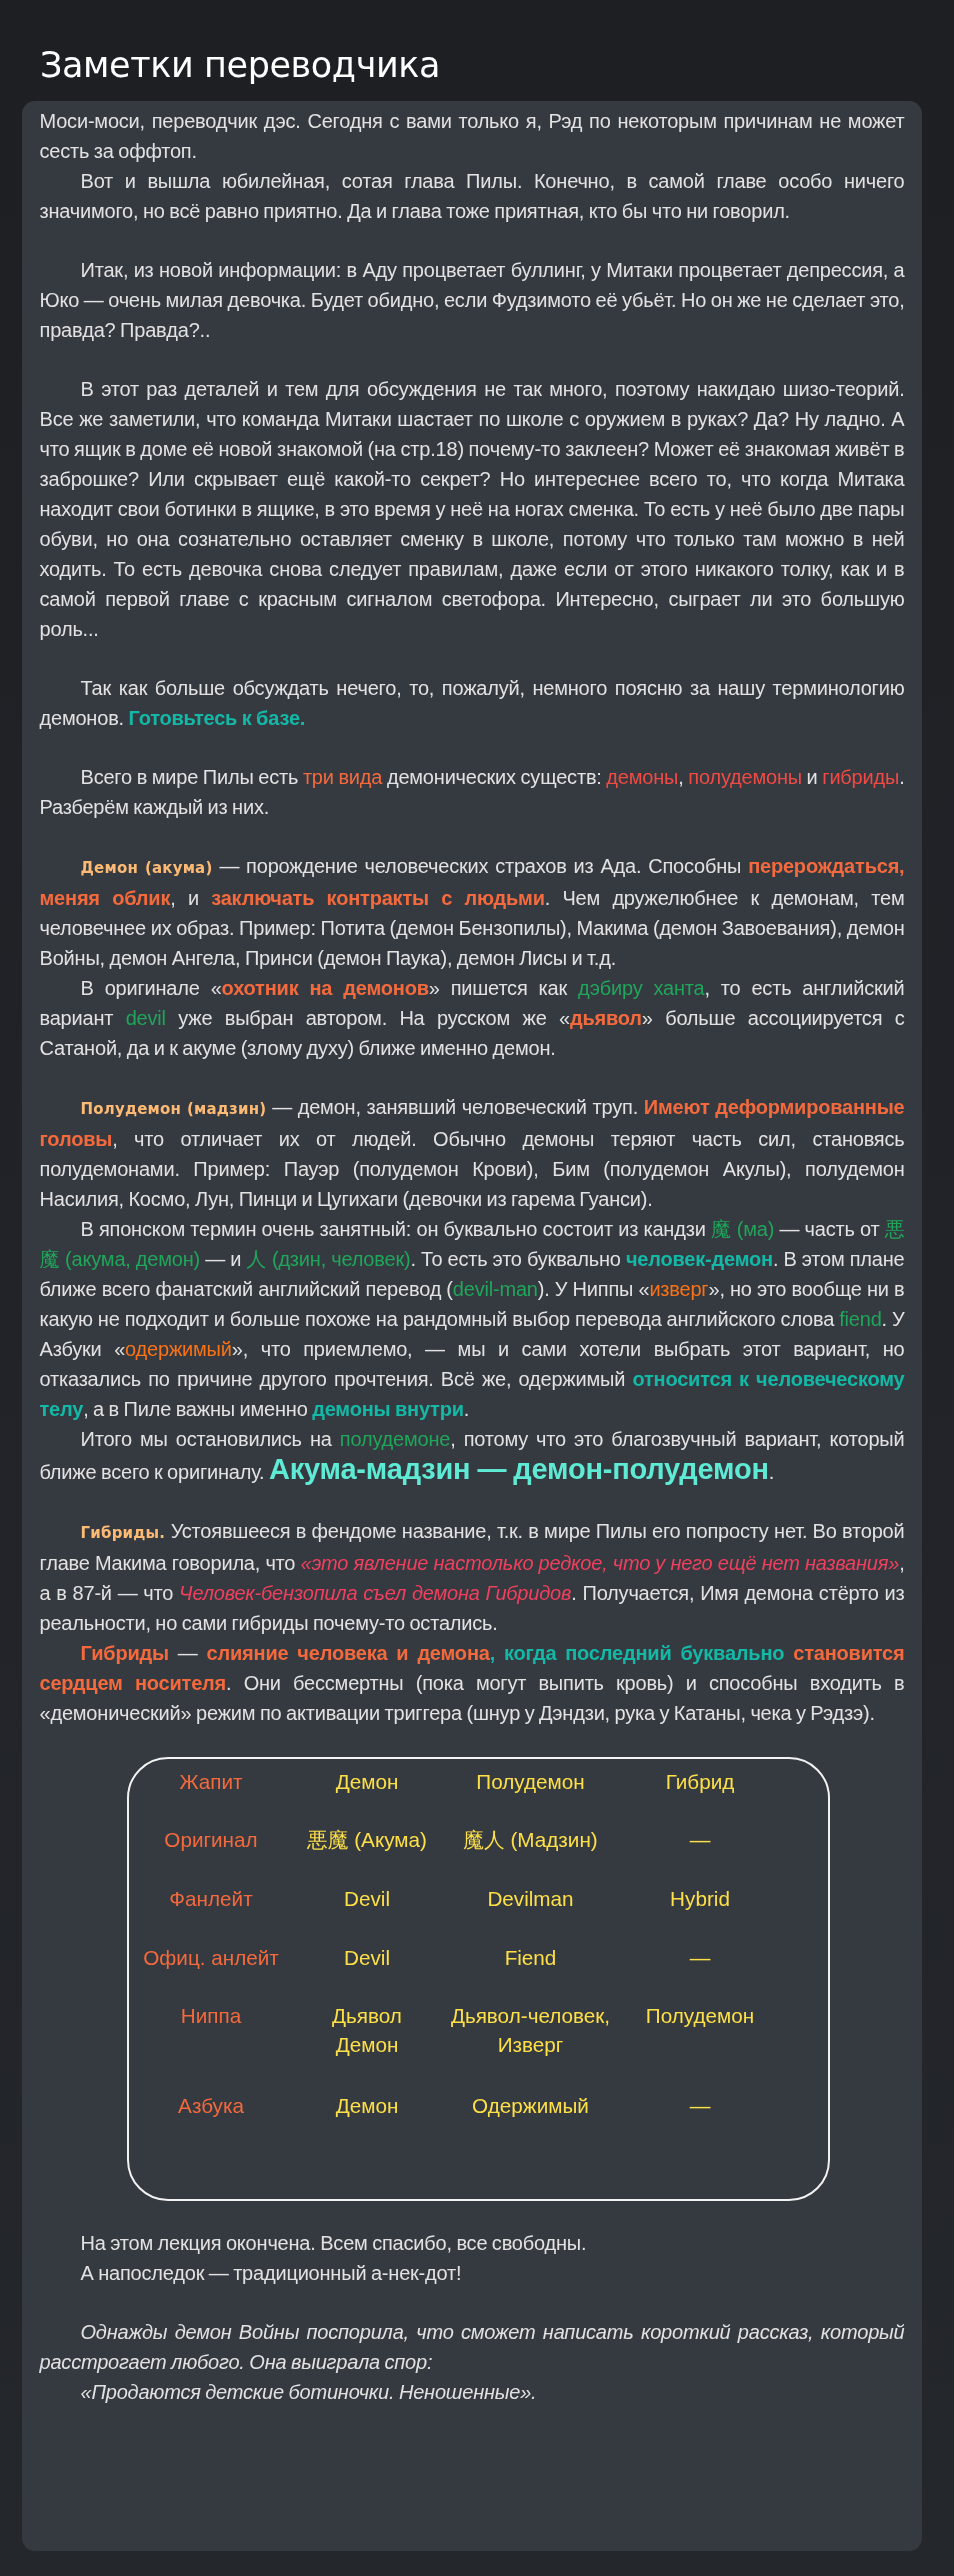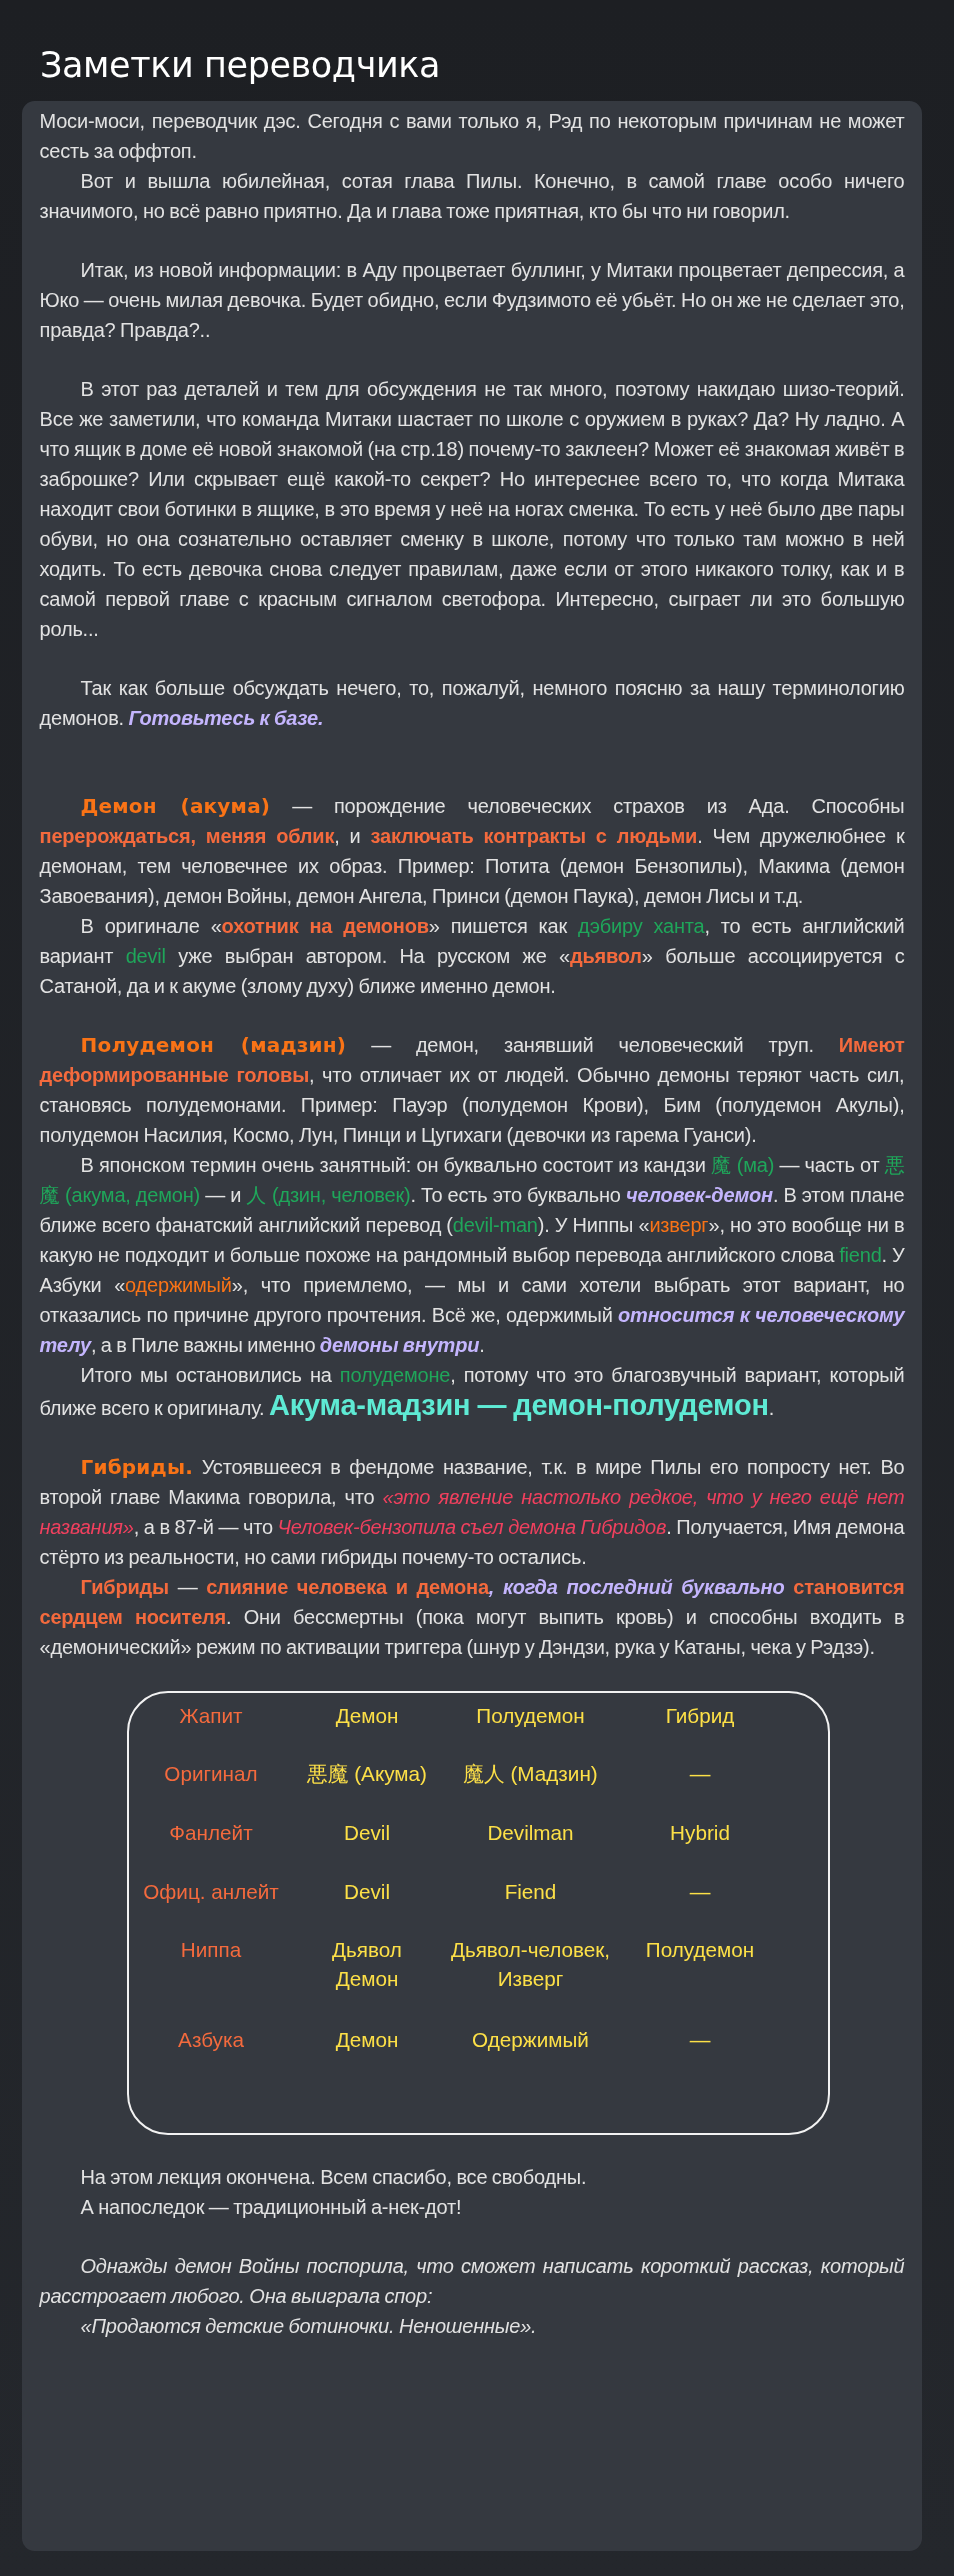--- a/index.html
+++ b/index.html
@@ -23,23 +23,23 @@
   .p {
     font-size:20px; line-height:30px; margin:0; text-align:justify;
     color:#e2e2e2; letter-spacing:-0.2px; word-spacing:-0.8px;
   }
   .p.indent { text-indent:41px; }
   .gap { height:29px; }
   .orange { color:#f46a3d; }
   .red { color:#f04a45; }
   .green { color:#1fa65a; }
   .yellow { color:#f97316; }
-  .b { font-weight:bold; color:#c4b5fd;font-style:italic; }
+  .b { font-weight:bold; color:#14b8a6; }
   .ob { font-weight:bold; color:#f46a3d; }
-  .heavy { font-weight:900; color:#f97316; font-family:"DejaVu Sans", sans-serif; font-size:20px; letter-spacing:0.2px; }
+  .heavy { font-weight:900; color:#fdba74; font-family:"DejaVu Sans", sans-serif; font-size:15px; letter-spacing:0.2px; }
   .gb { font-weight:bold; color:#5eead4; font-size:29px; }
   .pi { font-style:italic; color:#f0405e; }
   .i { font-style:italic;margin-top:7px; }
 
   .table-box {
     position:relative; margin:29px 0 0 87px; width:703px; height:444px;
     border:2.4px solid #f2f2f2; border-radius:41px; box-sizing:border-box;
   }
   .trow { position:absolute; left:0; width:100%; display:flex; }
   .tcell { text-align:center; font-size:20.7px; line-height:29px; color:#fde047; }
@@ -58,20 +58,21 @@
   <div id="body-paragraphs">
       <p class="p"><span>Моси-моси, переводчик дэс. Сегодня с вами только я, Рэд по некоторым причинам не может сесть за оффтоп.</span></p>
       <p class="p indent"><span>Вот и вышла юбилейная, сотая глава Пилы. Конечно, в самой главе особо ничего значимого, но всё равно приятно. Да и глава тоже приятная, кто бы что ни говорил.</span></p>
       <div class="gap"></div>
       <p class="p indent"><span>Итак, из новой информации: в Аду процветает буллинг, у Митаки процветает депрессия, а Юко — очень милая девочка. Будет обидно, если Фудзимото её убьёт. Но он же не сделает это, правда? Правда?..</span></p>
       <div class="gap"></div>
       <p class="p indent"><span>В этот раз деталей и тем для обсуждения не так много, поэтому накидаю шизо-теорий. Все же заметили, что команда Митаки шастает по школе с оружием в руках? Да? Ну ладно. А что ящик в доме её новой знакомой (на стр.18) почему-то заклеен? Может её знакомая живёт в заброшке? Или скрывает ещё какой-то секрет? Но интереснее всего то, что когда Митака находит свои ботинки в ящике, в это время у неё на ногах сменка. То есть у неё было две пары обуви, но она сознательно оставляет сменку в школе, потому что только там можно в ней ходить. То есть девочка снова следует правилам, даже если от этого никакого толку, как и в самой первой главе с красным сигналом светофора. Интересно, сыграет ли это большую роль...</span></p>
       <div class="gap"></div>
       <p class="p indent"><span>Так как больше обсуждать нечего, то, пожалуй, немного поясню за нашу терминологию демонов. </span><span class="b">Готовьтесь к базе.</span></p>
       <div class="gap"></div>
+      <p class="p indent"><span>Всего в мире Пилы есть </span><span class="orange">три вида</span><span> демонических существ: </span><span class="red">демоны</span><span>, </span><span class="red">полудемоны</span><span> и </span><span class="red">гибриды</span><span>. Разберём каждый из них.</span></p>
       <div class="gap"></div>
       <p class="p indent"><span class="heavy">Демон (акума)</span><span> — порождение человеческих страхов из Ада. Способны </span><span class="ob">перерождаться, меняя облик</span><span>, и </span><span class="ob">заключать контракты с людьми</span><span>. Чем дружелюбнее к демонам, тем человечнее их образ. Пример: Потита (демон Бензопилы), Макима (демон Завоевания), демон Войны, демон Ангела, Принси (демон Паука), демон Лисы и т.д.</span></p>
       <p class="p indent"><span>В оригинале «</span><span class="ob">охотник на демонов</span><span>» пишется как </span><span class="green">дэбиру ханта</span><span>, то есть английский вариант </span><span class="green">devil</span><span> уже выбран автором. На русском же «</span><span class="ob">дьявол</span><span>» больше ассоциируется с Сатаной, да и к акуме (злому духу) ближе именно демон.</span></p>
       <div class="gap"></div>
       <p class="p indent"><span class="heavy">Полудемон (мадзин)</span><span> — демон, занявший человеческий труп. </span><span class="ob">Имеют деформированные головы</span><span>, что отличает их от людей. Обычно демоны теряют часть сил, становясь полудемонами. Пример: Пауэр (полудемон Крови), Бим (полудемон Акулы), полудемон Насилия, Космо, Лун, Пинци и Цугихаги (девочки из гарема Гуанси).</span></p>
       <p class="p indent"><span>В японском термин очень занятный: он буквально состоит из кандзи </span><span class="green">魔 (ма)</span><span> — часть от </span><span class="green">悪魔 (акума, демон)</span><span> — и </span><span class="green">人 (дзин, человек)</span><span>. То есть это буквально </span><span class="b">человек-демон</span><span>. В этом плане ближе всего фанатский английский перевод (</span><span class="green">devil-man</span><span>). У Ниппы «</span><span class="yellow">изверг</span><span>», но это вообще ни в какую не подходит и больше похоже на рандомный выбор перевода английского слова </span><span class="green">fiend</span><span>. У Азбуки «</span><span class="yellow">одержимый</span><span>», что приемлемо, — мы и сами хотели выбрать этот вариант, но отказались по причине другого прочтения. Всё же, одержимый </span><span class="b">относится к человеческому телу</span><span>, а в Пиле важны именно </span><span class="b">демоны внутри</span><span>.</span></p>
       <p class="p indent"><span>Итого мы остановились на </span><span class="green">полудемоне</span><span>, потому что это благозвучный вариант, который ближе всего к оригиналу. </span><span class="gb">Акума-мадзин — демон-полудемон</span><span>.</span></p>
       <div class="gap"></div>
       <p class="p indent"><span class="heavy">Гибриды.</span><span> Устоявшееся в фендоме название, т.к. в мире Пилы его попросту нет. Во второй главе Макима говорила, что </span><span class="pi">«это явление настолько редкое, что у него ещё нет названия»</span><span>, а в 87-й — что </span><span class="pi">Человек-бензопила съел демона Гибридов</span><span>. Получается, Имя демона стёрто из реальности, но сами гибриды почему-то остались.</span></p>
       <p class="p indent"><span class="ob">Гибриды</span><span> — </span><span class="ob">слияние человека и демона</span><span class="b">, когда последний буквально </span><span class="ob">становится сердцем носителя</span><span>. Они бессмертны (пока могут выпить кровь) и способны входить в «демонический» режим по активации триггера (шнур у Дэндзи, рука у Катаны, чека у Рэдзэ).</span></p>

